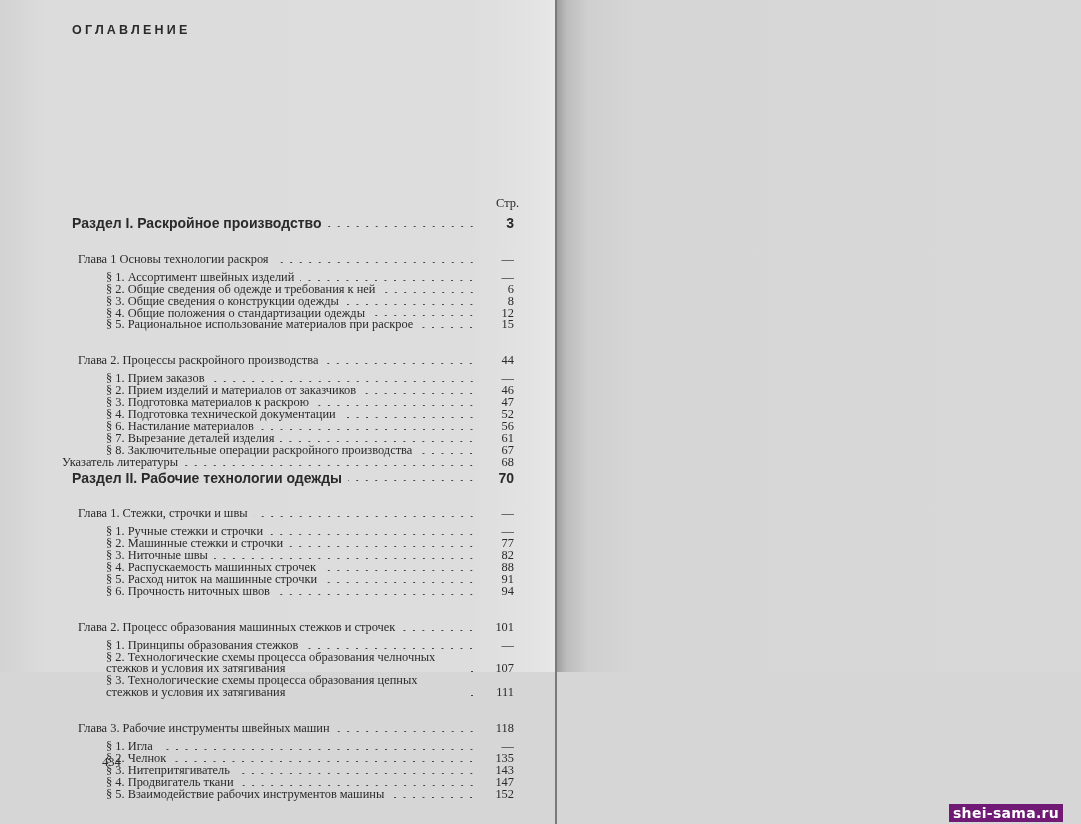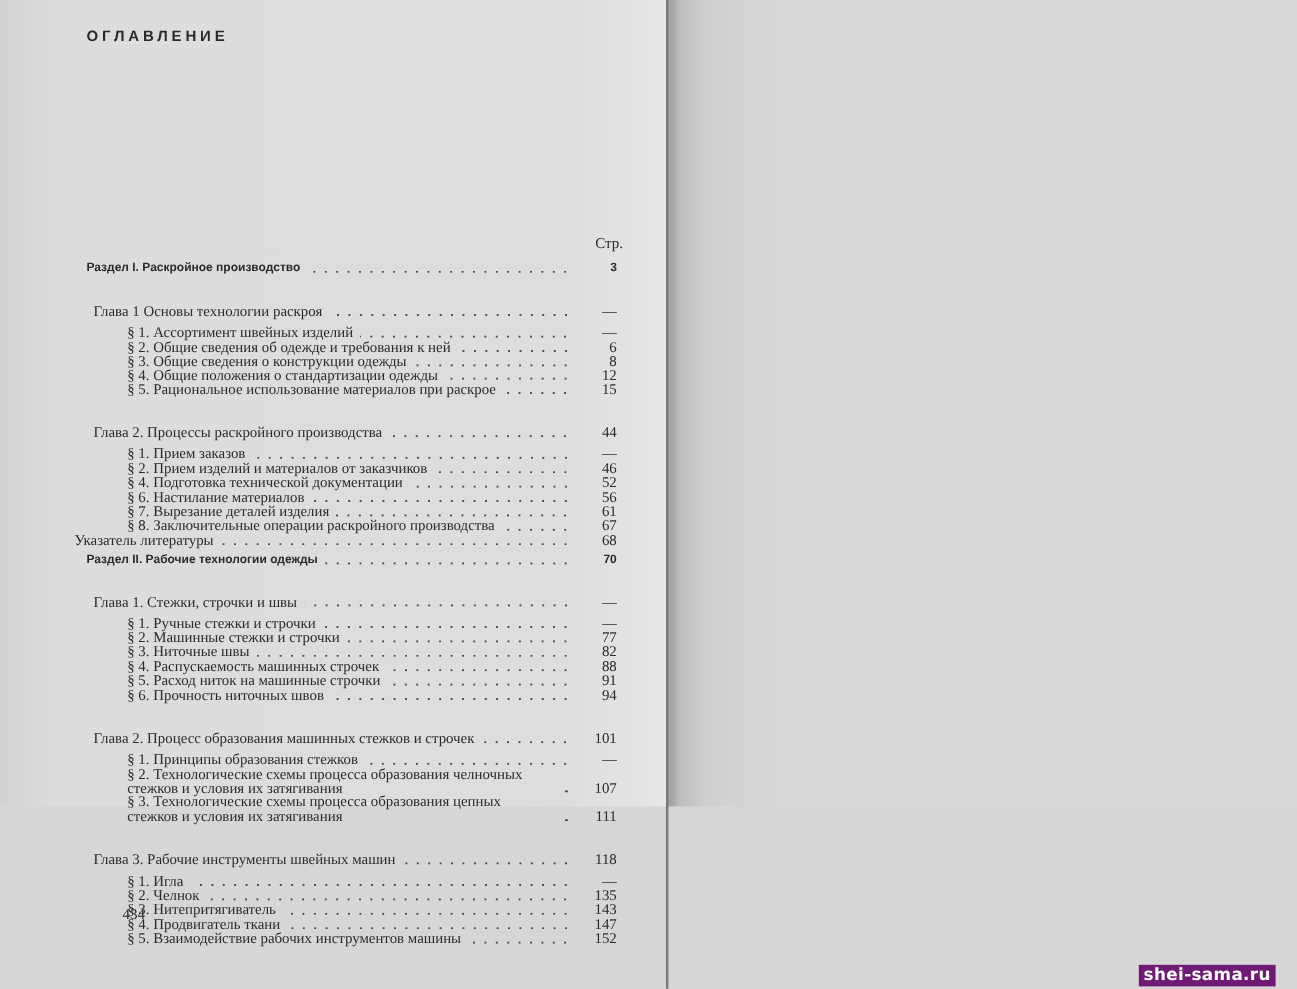--- a/index.html
+++ b/index.html
@@ -31,21 +31,21 @@
 
   .row { display:flex; align-items:flex-end; position:relative; }
   .row .txt { white-space:normal; }
   .row .fill {
     flex:1; margin:0 6px 2px 6px; height:3px;
     background-image:radial-gradient(circle,#444 0.9px,transparent 1.1px);
     background-size:9.5px 3px; background-repeat:repeat-x; background-position:right center;
     min-width:10px;
   }
   .row .pg { width:32px; text-align:right; flex:none; }
-  .row.section { font-family:"Liberation Sans","DejaVu Sans",sans-serif; font-weight:bold; font-size:10px; margin-top:4px;padding-left:10px; }
+  .row.section { font-family:"Liberation Sans","DejaVu Sans",sans-serif; font-weight:bold; font-size:14px; margin-top:4px;padding-left:10px; }
   .row.chapter { margin-top:24px; margin-bottom:6px; }
   .row.lit { }
   .lvl-0 { padding-left:0; }
   .lvl-1 { padding-left:16px; }
   .lvl-2 { padding-left:26px; }
   .lvl-2 .txt { text-indent:0; }
   .hanging { padding-left:18px; text-indent:-18px; }
 
   .pageno { position:absolute; font-size:12.5px;margin-left:40px; }
   #pageno-left { left:62px; top:755px; }
@@ -107,20 +107,25 @@
         <span class="txt hanging">§ 1. Прием заказов</span>
         <span class="fill"></span>
         <span class="pg">—</span>
       </div>
       <div class="row para lvl-2">
         <span class="txt hanging">§ 2. Прием изделий и материалов от заказчиков</span>
         <span class="fill"></span>
         <span class="pg">46</span>
       </div>
       <div class="row para lvl-2">
+        <span class="txt hanging">§ 3. Подготовка материалов к раскрою</span>
+        <span class="fill"></span>
+        <span class="pg">47</span>
+      </div>
+      <div class="row para lvl-2">
         <span class="txt hanging">§ 4. Подготовка технической документации</span>
         <span class="fill"></span>
         <span class="pg">52</span>
       </div>
       <div class="row para lvl-2">
         <span class="txt hanging">§ 6. Настилание материалов</span>
         <span class="fill"></span>
         <span class="pg">56</span>
       </div>
       <div class="row para lvl-2">

